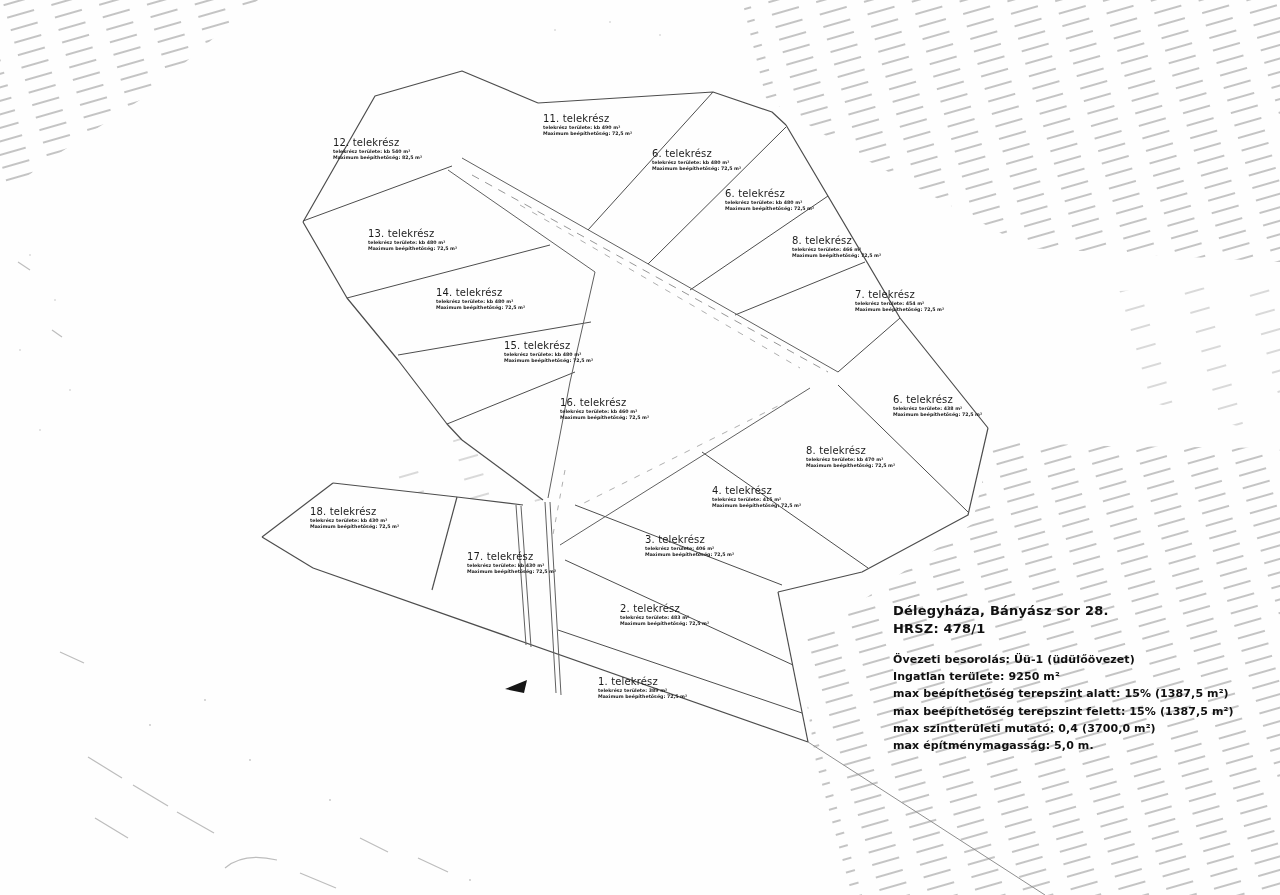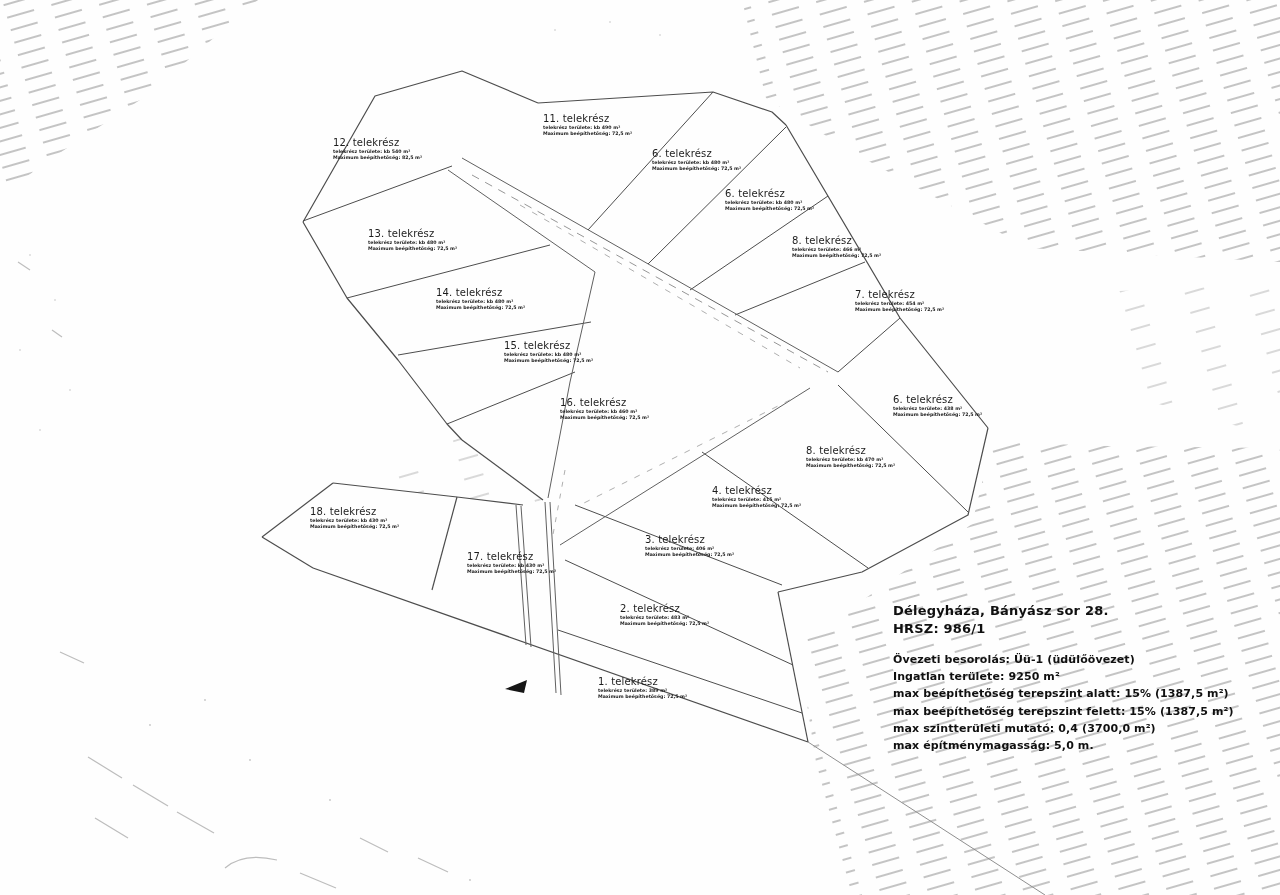--- a/index.html
+++ b/index.html
@@ -205,21 +205,21 @@
 </div>
 <div class="plot-label" style="left:310px;top:505px">
   <span class="t">18. telekrész</span>
   <span class="d">telekrész területe: kb 430 m²</span>
   <span class="d">Maximum beépíthetőség: 72,5 m²</span>
 </div>
 
 <div class="info-block">
   <div class="info-title">
     <div>Délegyháza, Bányász sor 28.</div>
-    <div>HRSZ: 986/1</div>
+    <div>HRSZ: 478/1</div>
   </div>
   <div class="info-body">
     <div>Övezeti besorolás: Üü-1 (üdülőövezet)</div>
     <div>Ingatlan területe: 9250 m²</div>
     <div>max beépíthetőség terepszint alatt: 15% (1387,5 m²)</div>
     <div>max beépíthetőség terepszint felett: 15% (1387,5 m²)</div>
     <div>max szintterületi mutató: 0,4 (3700,0 m²)</div>
     <div>max építménymagasság: 5,0 m.</div>
   </div>
 </div>

